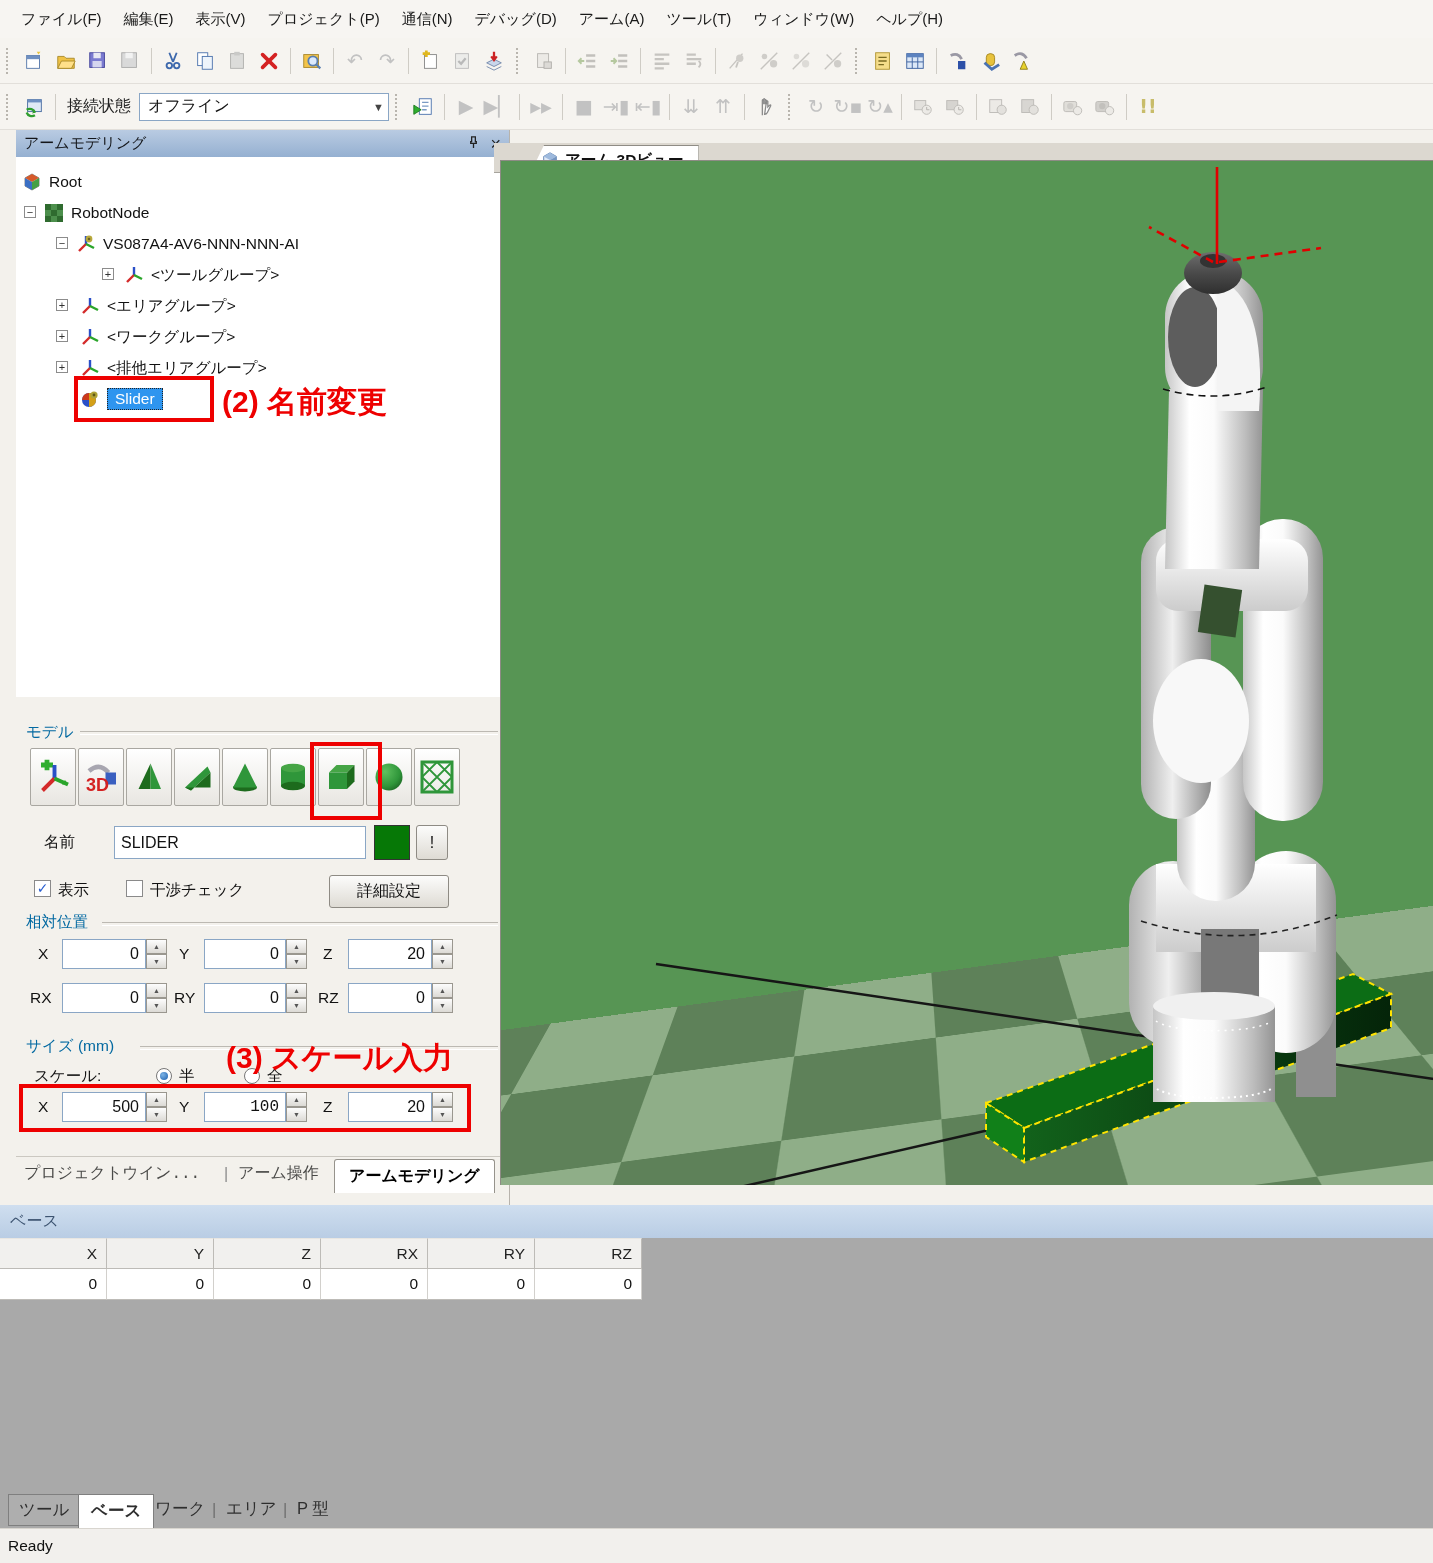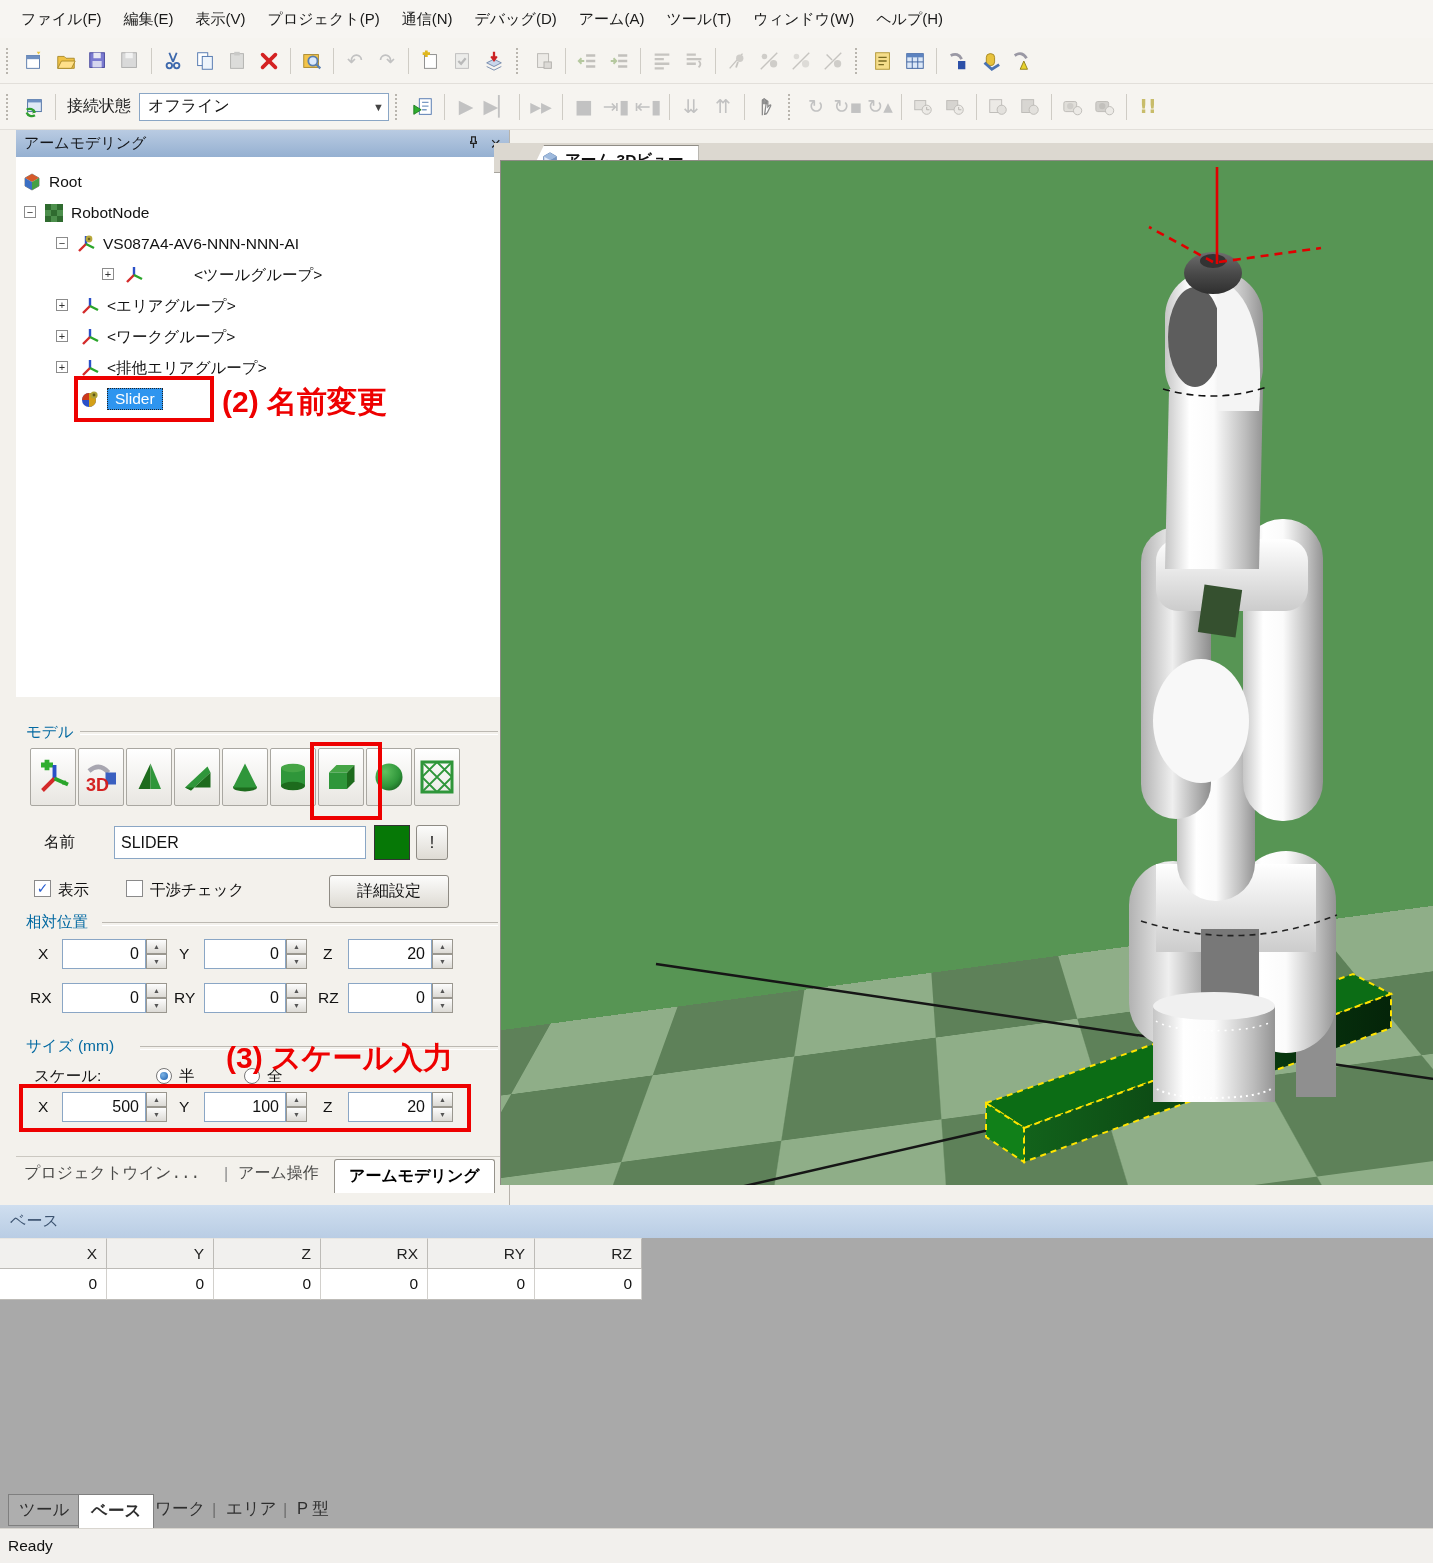--- a/index.html
+++ b/index.html
@@ -427,21 +427,21 @@
           <path d="M10 10 L10 2" stroke="#2a50c8" stroke-width="2.4"></path>
           <path d="M10 10 L3 17" stroke="#d42a2a" stroke-width="2.4"></path>
           <path d="M10 10 L18 14" stroke="#2aa52a" stroke-width="2.4"></path>
           <circle cx="13" cy="5" r="3.4" fill="#b8a93c"></circle>
           <circle cx="13" cy="5" r="1.3" fill="#6c6320"></circle>
         </svg>
       <span>VS087A4-AV6-NNN-NNN-AI</span>
     </div>
 
     <div class="exp" style="left:86px;top:111px;">+</div>
-    <div class="trow" style="left:108px;top:103px;gap:43px;">
+    <div class="trow" style="left:108px;top:103px;">
       <svg class="ticon" viewBox="0 0 20 20">
           <path d="M10 10 L10 2" stroke="#2a50c8" stroke-width="2.4"></path>
           <path d="M10 10 L3 17" stroke="#d42a2a" stroke-width="2.4"></path>
           <path d="M10 10 L18 14" stroke="#2aa52a" stroke-width="2.4"></path>
         </svg>
       <span>&lt;ツールグループ&gt;</span>
     </div>
 
     <div class="exp" style="left:40px;top:142px;">+</div>
     <div class="trow" style="left:64px;top:134px;">
@@ -643,21 +643,21 @@
 
   <span class="field-label" style="left:22px;top:968px;">X</span>
   <div class="tinput num" style="left:46px;top:962px;width:84px;height:30px;">
       <span>500</span>
     </div>
   <div class="spin" style="left:130px;top:962px;height:30px;">
       <div>▲</div>
       <div>▼</div>
     </div>
   <span class="field-label" style="left:163px;top:968px;">Y</span>
-  <div class="tinput num" style="left:188px;top:962px;width:82px;height:30px;">
+  <div class="tinput num" style="left:188px;top:962px;width:82px;height:30px;font-family:Liberation Mono, monospace;">
       <span>100</span>
     </div>
   <div class="spin" style="left:270px;top:962px;height:30px;">
       <div>▲</div>
       <div>▼</div>
     </div>
   <span class="field-label" style="left:307px;top:968px;">Z</span>
   <div class="tinput num" style="left:332px;top:962px;width:84px;height:30px;">
       <span>20</span>
     </div>

